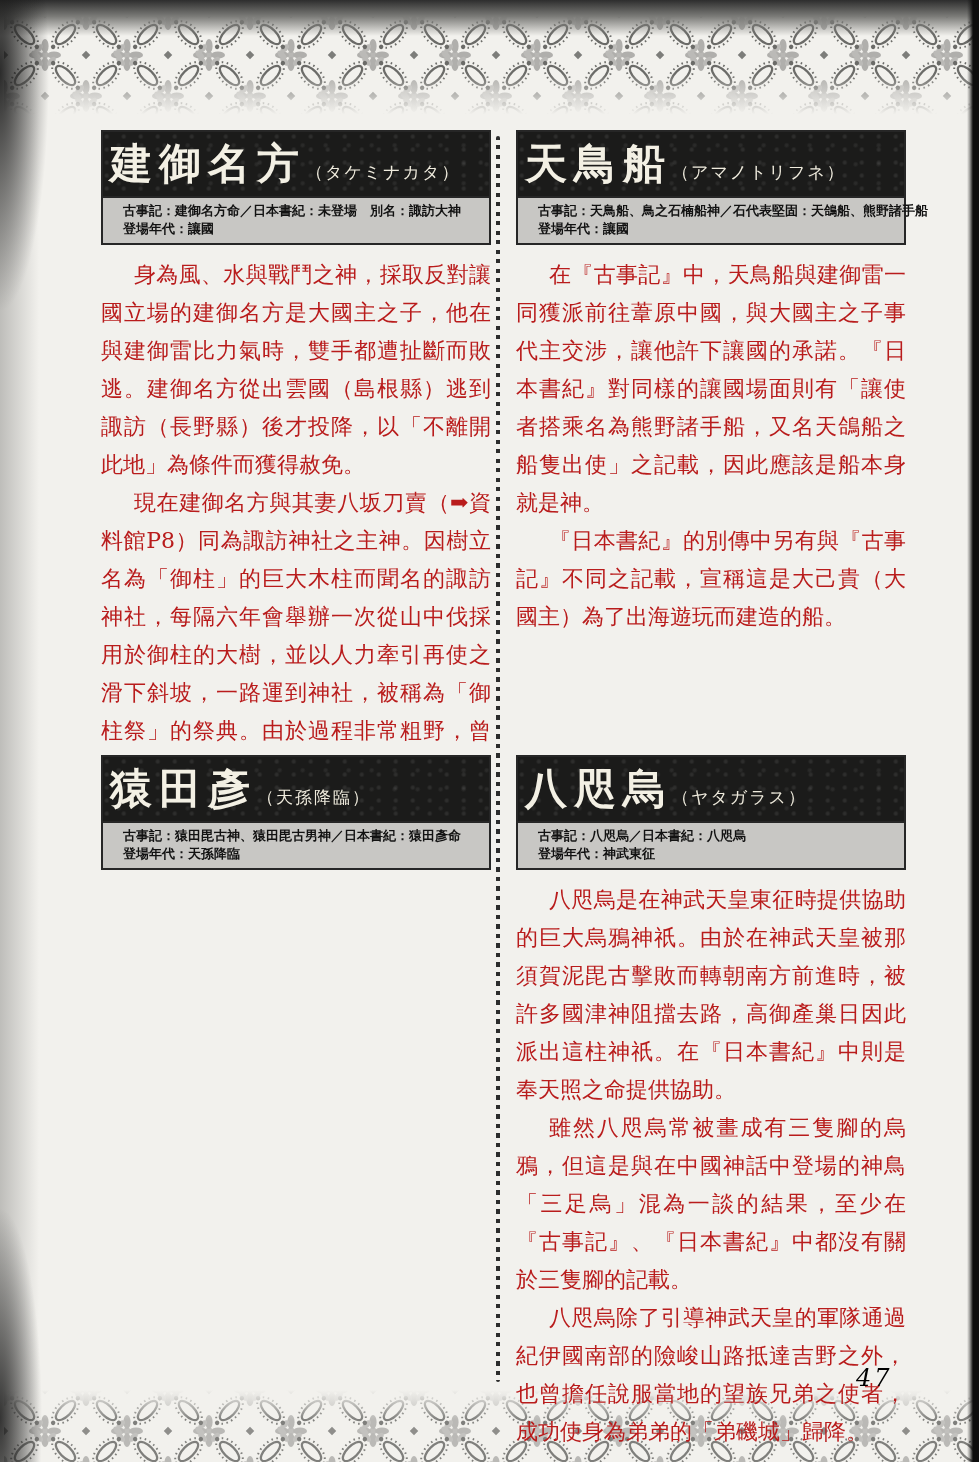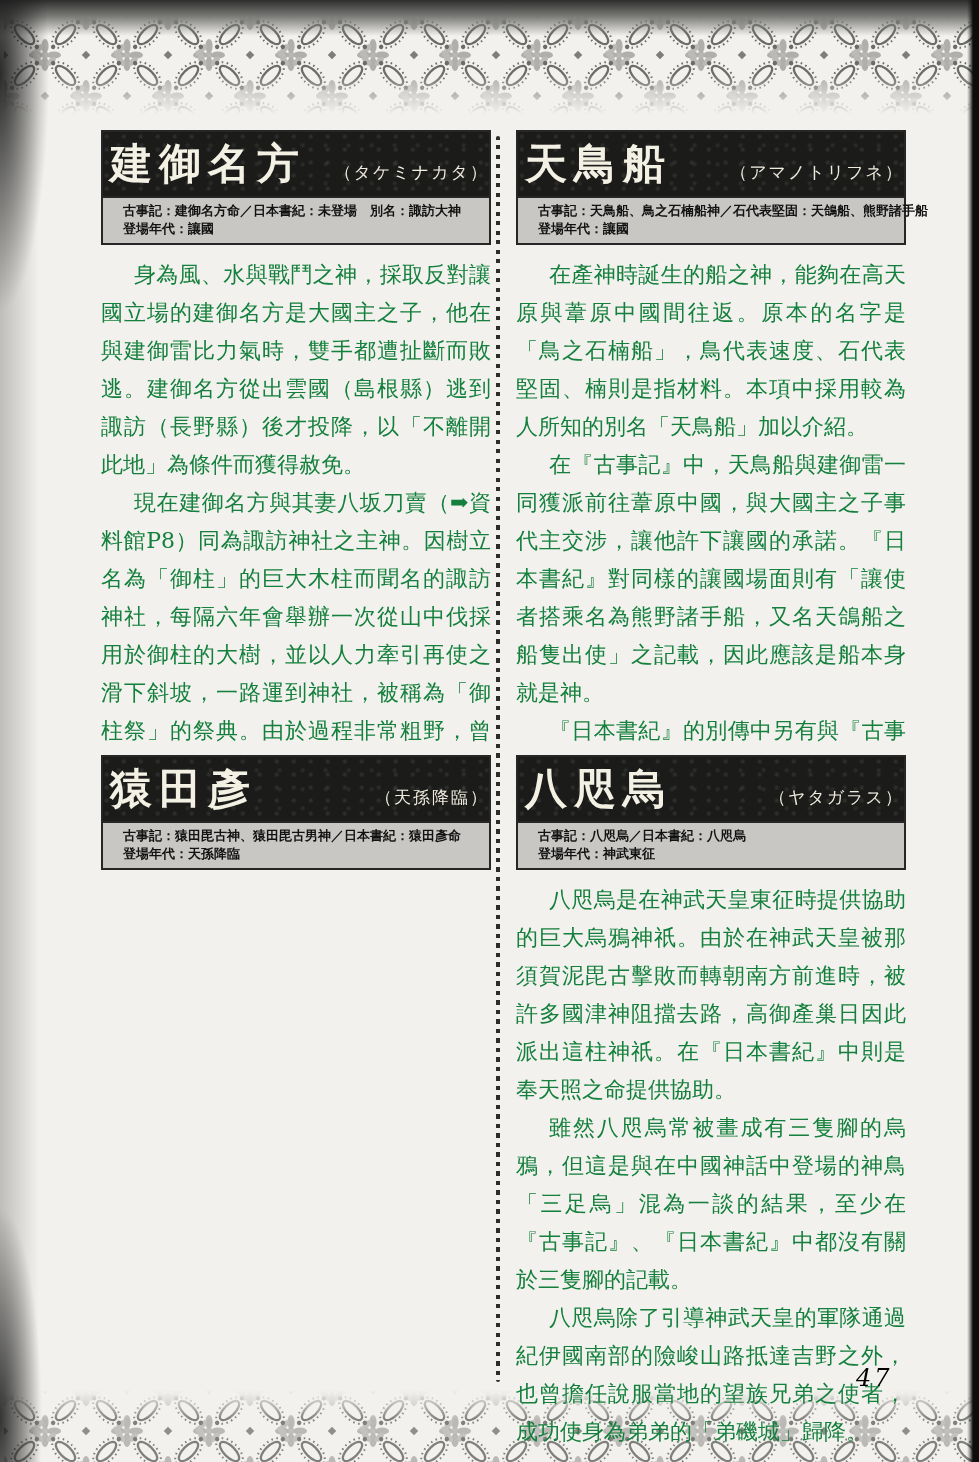--- a/index.html
+++ b/index.html
@@ -30,33 +30,33 @@
     background:repeating-linear-gradient(to bottom,#2c2c2c 0 4px,rgba(0,0,0,0) 4px 9.5px);
     border-radius:2px;}
   
   .col{position:absolute;top:130px;width:390px;z-index:4;}
   .col-left{left:101px;}
   .col-right{left:516px;}
   .entry{position:absolute;left:0;width:100%;}
   .entry-first{top:0;}
   .entry-second{top:625px;}
   .entry-header{border:2px solid #262626;background:#c8c7c4;}
-  .title-box{height:64px;background:#1b1b1a;display:flex;align-items:center;justify-content:space-between;
+  .title-box{height:64px;background:#1b1b1a;display:flex;align-items:center;justify-content:flex-start;
     background-image:radial-gradient(circle at 22% 35%,rgba(110,110,110,.22) 1px,rgba(0,0,0,0) 3px),
                      radial-gradient(circle at 68% 70%,rgba(110,110,110,.18) 1px,rgba(0,0,0,0) 3px);
     background-size:17px 13px,23px 19px;}
   .deity-title{font-family:"DejaVu Serif","Liberation Serif",serif;font-size:42px;font-weight:700;
     color:#f3f0e4;letter-spacing:7px;text-indent:7px;white-space:nowrap;}
   .deity-reading{font-family:"DejaVu Serif","Liberation Serif",serif;font-size:17px;color:#efebdd;
     letter-spacing:2px;transform:translateY(8px);white-space:nowrap;}
   .info-bar{border-top:2px solid #262626;padding:4px 8px 5px 20px;
     font-size:13px;font-weight:bold;color:#121212;line-height:18px;}
   .info-line{white-space:nowrap;}
   .entry-body{margin-top:11px;font-family:"DejaVu Serif","Liberation Serif",serif;
-    font-size:22px;line-height:38px;color:#15803d;text-align:justify;}
+    font-size:22px;line-height:38px;color:#b91c1c;text-align:justify;}
   .entry-body p{margin:0;text-indent:33px;}
   
   .page-number{position:absolute;left:856px;top:1364px;z-index:5;
     font-family:"DejaVu Serif","Liberation Serif",serif;font-style:italic;
     font-size:24px;color:#000000;letter-spacing:3px;}
 </style>
 </head>
 <body>
 
 <div class="page">
@@ -154,21 +154,20 @@
         <div class="title-box">
           <span class="deity-title">天鳥船</span>
           <span class="deity-reading">（アマノトリフネ）</span>
         </div>
         <div class="info-bar">
           <div class="info-line">古事記：天鳥船、鳥之石楠船神／石代表堅固：天鴿船、熊野諸手船</div>
           <div class="info-line">登場年代：讓國</div>
         </div>
       </div>
       <div class="entry-body">
-        <p>在產神時誕生的船之神，能夠在高天原與葦原中國間往返。原本的名字是「鳥之石楠船」，鳥代表速度、石代表堅固、楠則是指材料。本項中採用較為人所知的別名「天鳥船」加以介紹。</p>
         <p>在『古事記』中，天鳥船與建御雷一同獲派前往葦原中國，與大國主之子事代主交涉，讓他許下讓國的承諾。『日本書紀』對同樣的讓國場面則有「讓使者搭乘名為熊野諸手船，又名天鴿船之船隻出使」之記載，因此應該是船本身就是神。</p>
         <p>『日本書紀』的別傳中另有與『古事記』不同之記載，宣稱這是大己貴（大國主）為了出海遊玩而建造的船。</p>
       </div>
     </section>
 
     <section class="entry entry-second">
       <div class="entry-header">
         <div class="title-box">
           <span class="deity-title">八咫烏</span>
           <span class="deity-reading">（ヤタガラス）</span>

